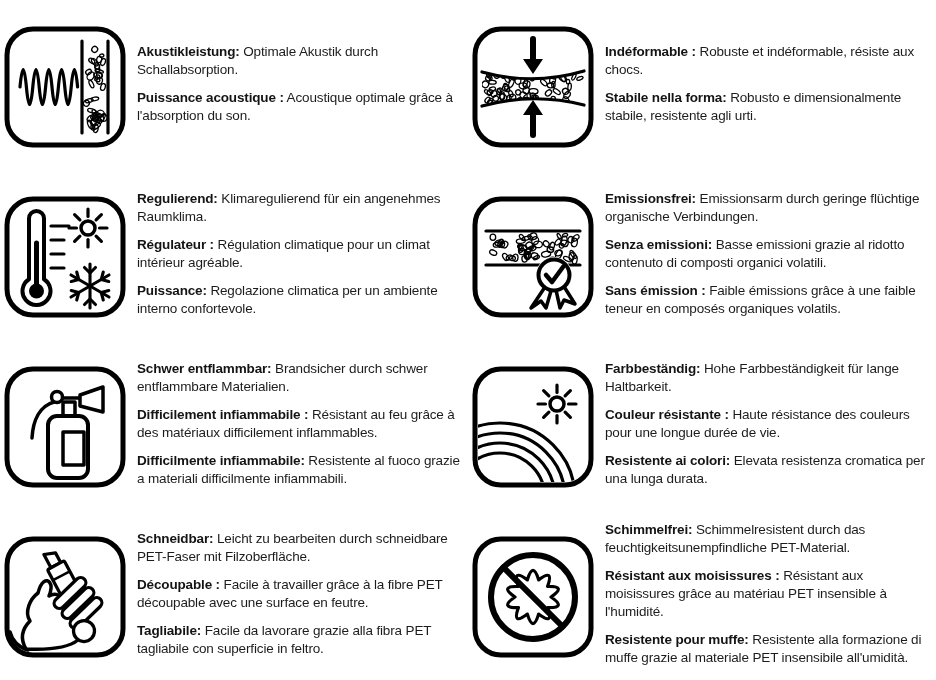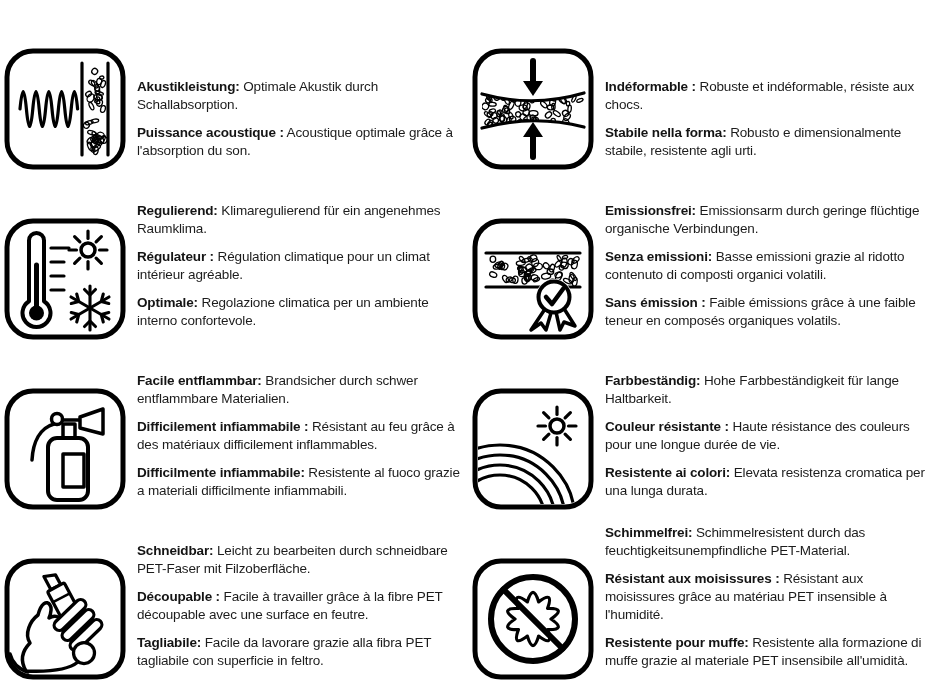--- a/index.html
+++ b/index.html
@@ -1,19 +1,19 @@
 <!DOCTYPE html>
 <html><head>
 <meta charset="utf-8">
 <style>
   html,body{margin:0;padding:0;background:#ffffff;}
   body{width:936px;height:680px;overflow:hidden;
        font-family:"Liberation Sans","DejaVu Sans",sans-serif;}
   .grid{display:grid;grid-template-columns:468px 468px;grid-template-rows:repeat(4,170px);}
-  .feature{display:flex;align-items:flex-end;gap:11px;padding:4px 6px 0 4px;box-sizing:border-box;}
+  .feature{display:flex;align-items:center;gap:11px;padding:4px 6px 0 4px;box-sizing:border-box;}
   .icon-box{width:122px;height:122px;flex:0 0 122px;}
   .icon-box svg{display:block;}
   .text{padding-top:3px;font-size:13.5px;line-height:18px;color:#1c1c1c;letter-spacing:-0.15px;max-width:330px;}
   .text p{margin:0 0 10px 0;}
   .text strong{font-weight:700;color:#141414;}
   svg .ln{stroke:#000;fill:none;stroke-linecap:round;}
   svg .fw{fill:#fff;stroke:#000;stroke-linejoin:round;}
 </style>
 </head>
 <body>
@@ -212,21 +212,21 @@
             </g>
           <g transform="rotate(300)">
               <path d="M0 -13 L-5.5 -18.5 M0 -13 L5.5 -18.5"></path>
             </g>
         </g>
       </svg>
     </div>
     <div class="text">
       <p><strong>Regulierend:</strong> <span>Klimaregulierend für ein angenehmes Raumklima.</span></p>
       <p><strong>Régulateur :</strong> <span>Régulation climatique pour un climat intérieur agréable.</span></p>
-      <p><strong>Optimale:</strong> <span>Regolazione climatica per un ambiente interno confortevole.</span></p>
+      <p><strong>Puissance:</strong> <span>Regolazione climatica per un ambiente interno confortevole.</span></p>
     </div>
   </section>
 
   <section class="feature">
     <div class="icon-box">
       <svg width="122" height="122" viewBox="0 0 122 122">
         <rect x="3" y="3" width="116" height="116" rx="26" class="fw" stroke-width="5"></rect>
         <g>
             <ellipse cx="50.1" cy="41.5" rx="3.6" ry="1.9" transform="rotate(52 50.1 41.5)" fill="none" stroke="#000" stroke-width="1.3"></ellipse>
             <ellipse cx="86.4" cy="45.7" rx="4.1" ry="2.2" transform="rotate(135 86.4 45.7)" fill="none" stroke="#000" stroke-width="1.3"></ellipse>
@@ -307,21 +307,21 @@
         <path class="ln" stroke-width="3.5" d="M50 36 C36 40 29 54 28 72"></path>
         <line class="ln" stroke-width="3.5" x1="58" y1="32" x2="76" y2="32"></line>
         <polygon class="fw" stroke-width="3.5" points="76,29 99,21 99,46 76,40"></polygon>
         <rect x="59" y="36" width="12" height="14" class="fw" stroke-width="3.5"></rect>
         <circle cx="53" cy="31" r="5.5" class="fw" stroke-width="3.5"></circle>
         <rect x="44" y="50" width="40" height="62" rx="9" class="fw" stroke-width="4"></rect>
         <rect x="59" y="66" width="21" height="33" class="fw" stroke-width="3.5"></rect>
       </svg>
     </div>
     <div class="text">
-      <p><strong>Facile entflammbar:</strong> <span>Brandsicher durch schwer entflammbare Materialien.</span></p>
+      <p><strong>Schwer entflammbar:</strong> <span>Brandsicher durch schwer entflammbare Materialien.</span></p>
       <p><strong>Difficilement infiammabile :</strong> <span>Résistant au feu grâce à des matériaux difficilement inflammables.</span></p>
       <p><strong>Difficilmente infiammabile:</strong> <span>Resistente al fuoco grazie a materiali difficilmente infiammabili.</span></p>
     </div>
   </section>
 
   <section class="feature">
     <div class="icon-box">
       <svg width="122" height="122" viewBox="0 0 122 122">
         <defs>
             <clipPath id="cfclip">

